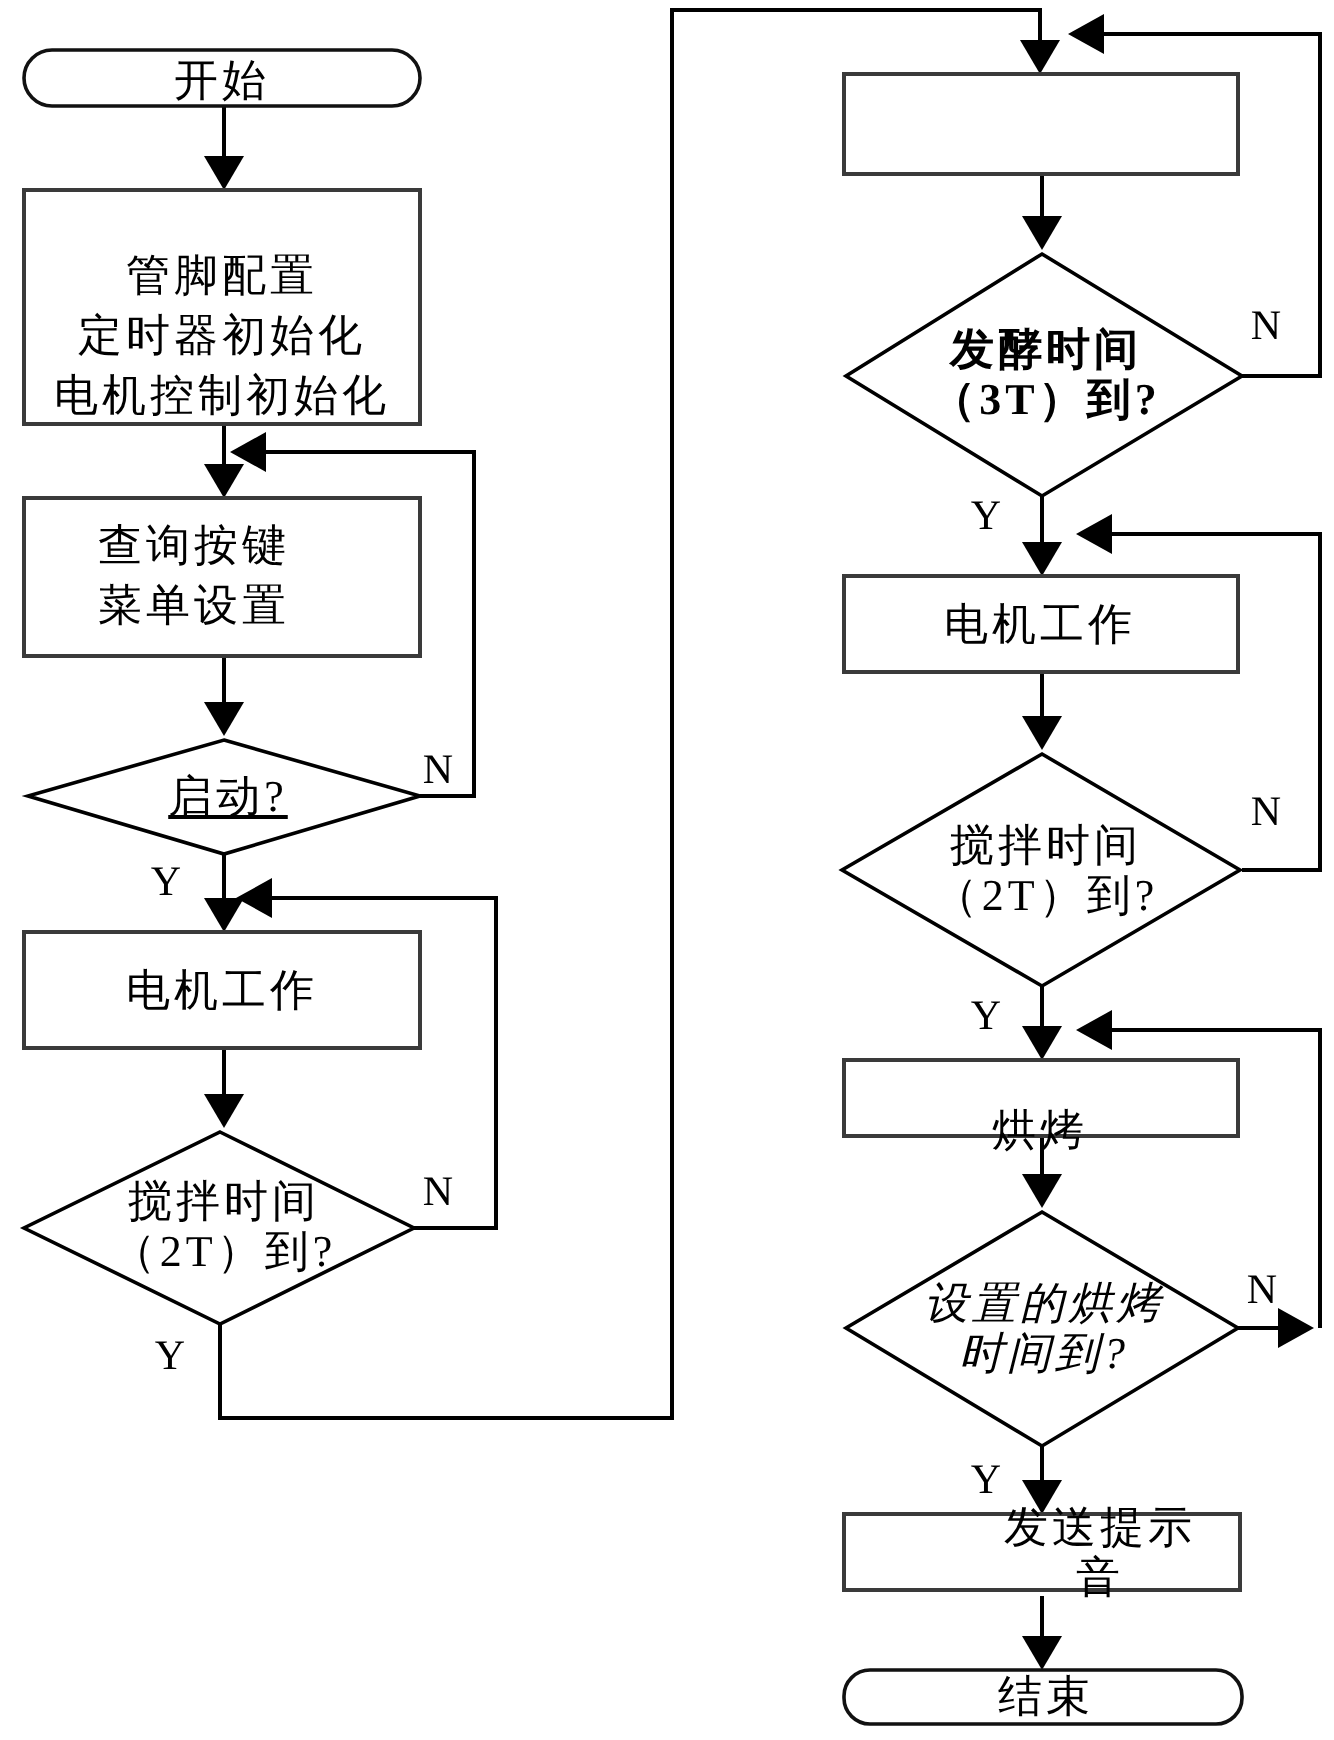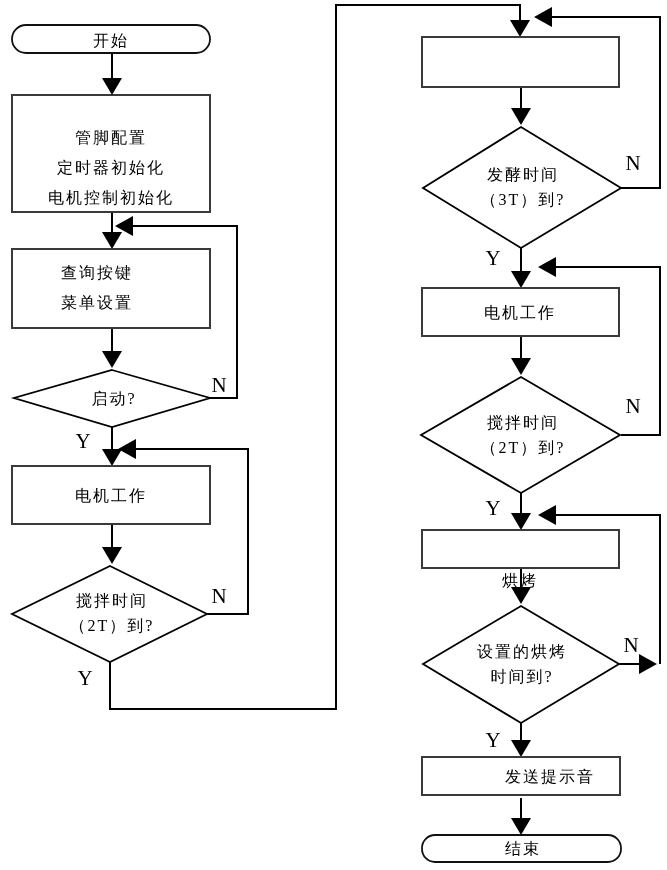--- a/index.html
+++ b/index.html
@@ -45,21 +45,21 @@
   .shape-decision {
     fill: #ffffff;
     stroke: #000000;
     stroke-width: 1.8;
   }
   .lbl {
     position: absolute;
     transform: translate(-50%, -50%);
     text-align: center;
     white-space: pre-line;
-    font-size: 16px;
+    font-size: 22px;
     letter-spacing: 2px;
     line-height: 25px;
     color: #000000;
   }
   .lbl.proc-multi { line-height: 30px; }
   .yn {
     position: absolute;
     transform: translate(-50%, -50%);
     font-size: 21px;
     letter-spacing: 0;
@@ -182,39 +182,39 @@
 
   <div class="lbl" style="left:111px; top:40px;">开始</div>
 
   <div class="lbl proc-multi" style="left:111px; top:168px;">管脚配置
 定时器初始化
 电机控制初始化</div>
 
   <div class="lbl proc-multi" style="left:97px; top:288px;">查询按键
 菜单设置</div>
 
-  <div class="lbl" style="left:114px; top:398px;">启动?</div>
+  <div class="lbl" style="left:114px; top:398px;text-decoration:underline;">启动?</div>
 
   <div class="lbl" style="left:111px; top:495px;">电机工作</div>
 
   <div class="lbl" style="left:112px; top:613px;">搅拌时间
 （2T）到?</div>
 
 
-  <div class="lbl" style="left:523px; top:187px;">发酵时间
+  <div class="lbl" style="left:523px; top:187px;font-weight:bold;">发酵时间
 （3T）到?</div>
 
   <div class="lbl" style="left:520px; top:312px;">电机工作</div>
 
   <div class="lbl" style="left:523px; top:435px;">搅拌时间
 （2T）到?</div>
 
-  <div class="lbl" style="left:520px; top:580px;">烘烤</div>
-
-  <div class="lbl" style="left:522px; top:664px;">设置的烘烤
+  <div class="lbl" style="left:520px; top:565px;">烘烤</div>
+
+  <div class="lbl" style="left:522px; top:664px;font-style:italic;">设置的烘烤
 时间到?</div>
 
   <div class="lbl" style="left:521px; top:776px;margin-left:29px;">发送提示音</div>
 
   <div class="lbl" style="left:523px; top:848px;">结束</div>
 
   <div class="yn" style="left:219px; top:385px;">N</div>
   <div class="yn" style="left:83px;  top:441px;">Y</div>
 
   <div class="yn" style="left:219px; top:596px;">N</div>

